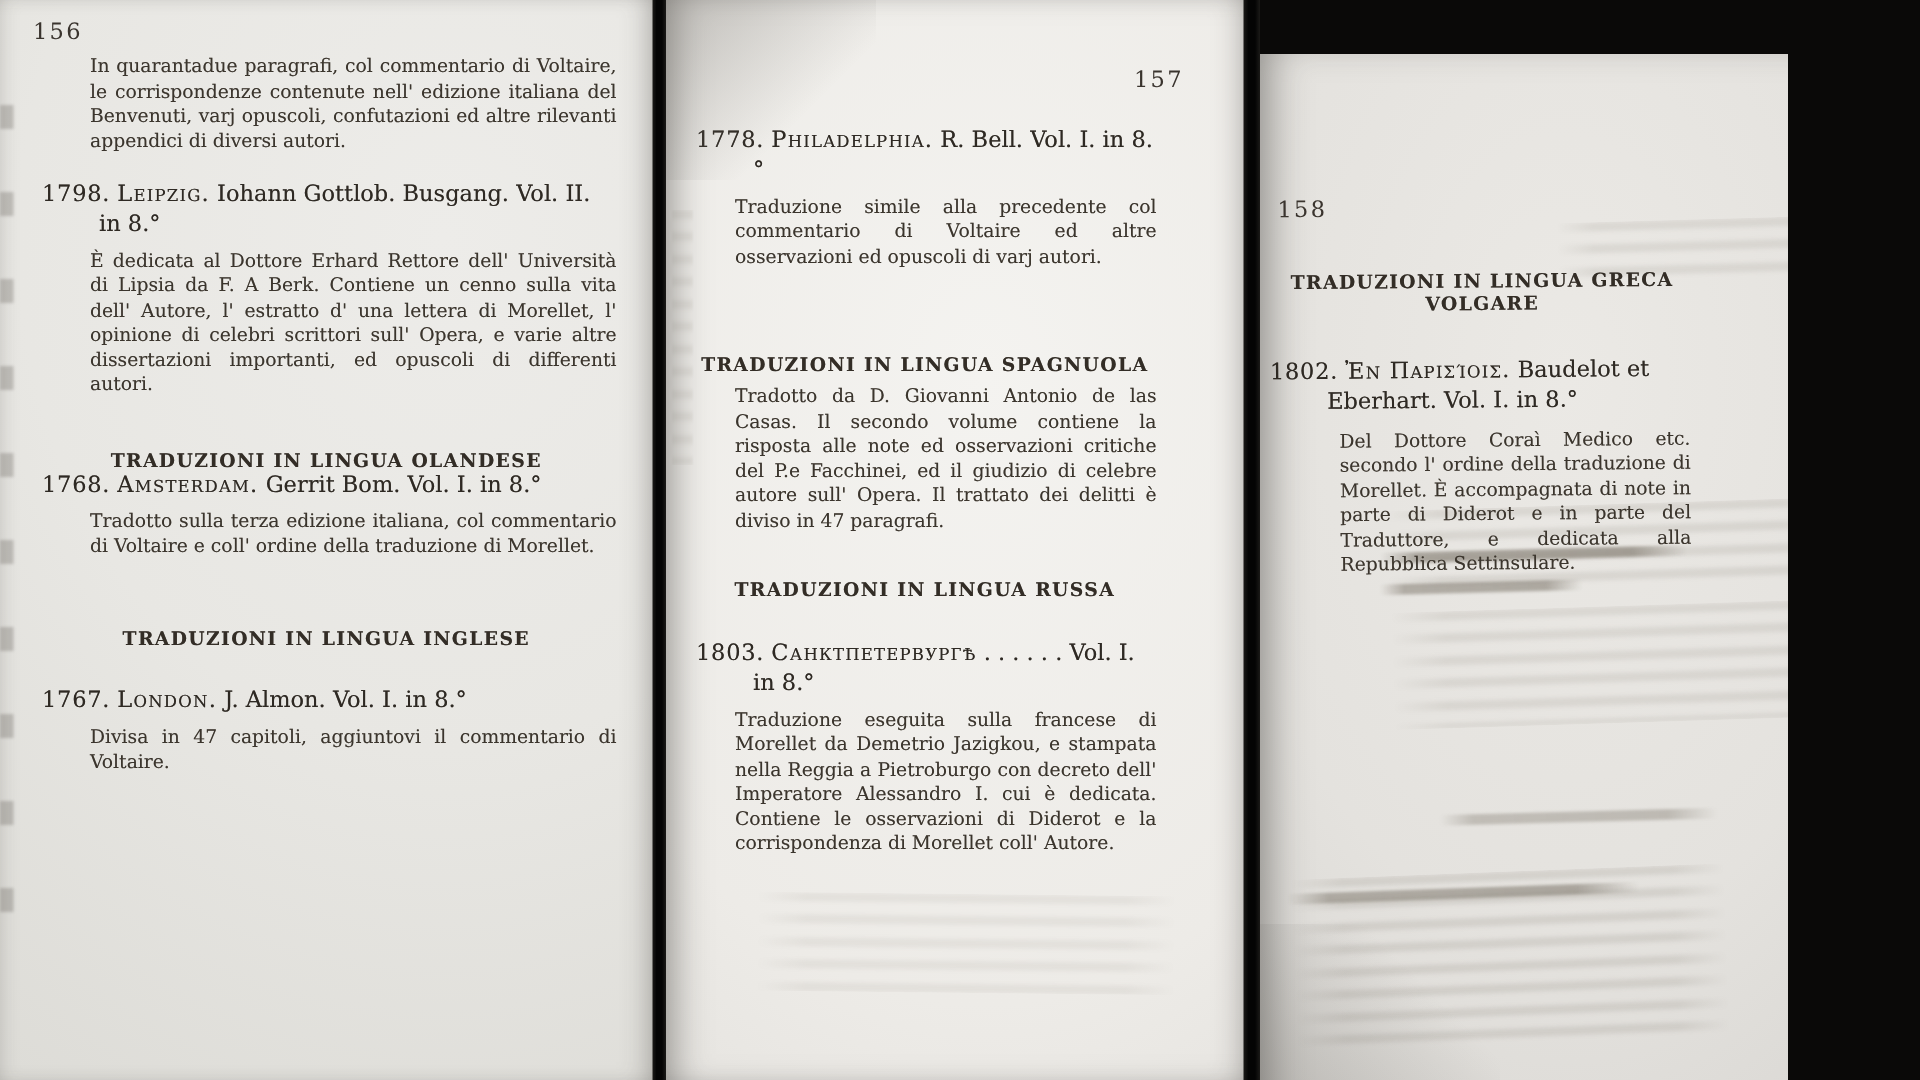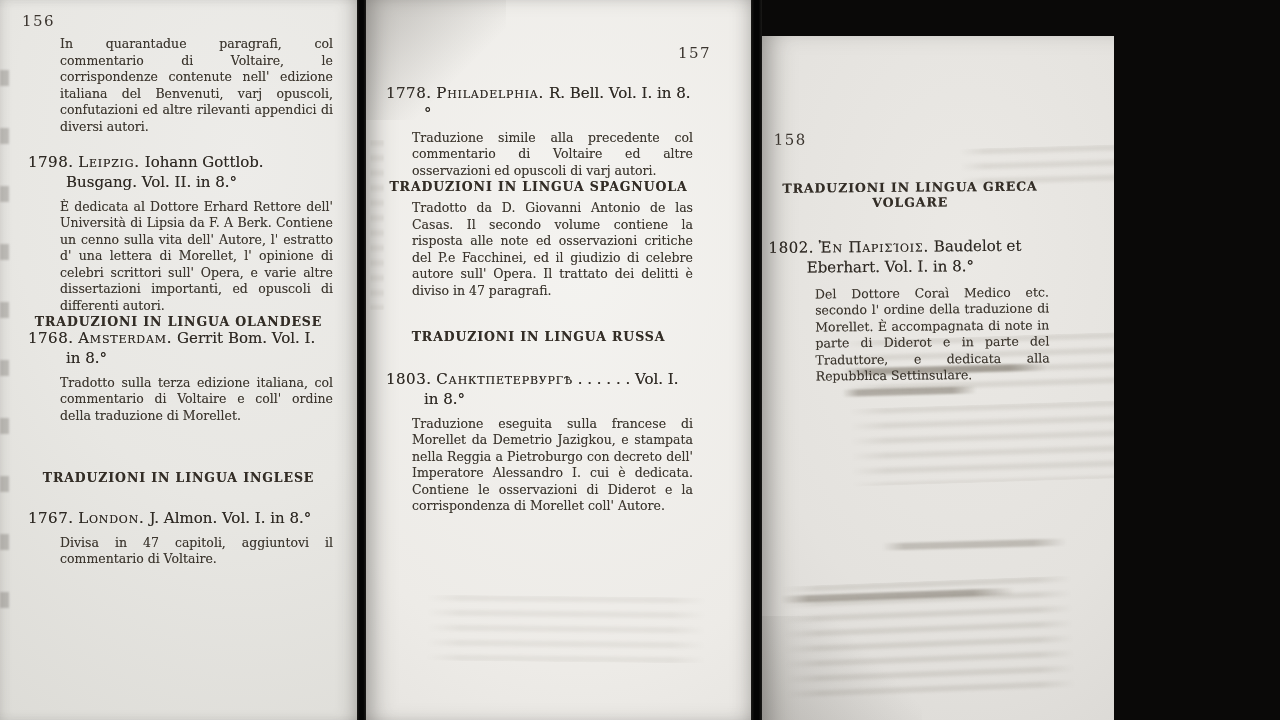--- a/index.html
+++ b/index.html
@@ -4,21 +4,21 @@
 <style>
   * { box-sizing: border-box; margin: 0; padding: 0; }
   html,body { width:1280px; height:720px; overflow:hidden; background:#0a0908; }
   body { font-family: "DejaVu Serif", "Liberation Serif", serif; color:#2e2923; }
 
   .scan { display:flex; width:1280px; height:720px; }
 
   .page { position:relative; height:720px; overflow:hidden; }
 
   .page1 {
-    width:357px;
+    width:435px;
     background: radial-gradient(130% 95% at 68% 22%, #edecE9 0%, #e8e7e3 50%, #dcdbd6 100%);
     box-shadow: inset -12px 0 20px -12px rgba(60,58,54,.45), inset 6px 0 14px -8px rgba(60,58,54,.28);
   }
   .page2 {
     width:385px;
     background: radial-gradient(135% 100% at 55% 35%, #f4f3f0 0%, #edebe7 58%, #dedcd8 100%);
     box-shadow: inset 16px 0 24px -12px rgba(60,58,54,.5), inset -12px 0 20px -12px rgba(60,58,54,.4);
   }
   .page2::before {
     content:""; position:absolute; left:0; top:0; width:140px; height:120px;
@@ -62,30 +62,30 @@
   .heading {
     font-size:12.5px; font-weight:600; letter-spacing:.9px; text-align:center;
     color:#332d26; text-shadow:0 0 .4px rgba(42,37,31,.5);
   }
 
   
   .p1-entry { margin-left:28px; margin-right:26px; }
   .p1-note  { margin-left:60px; margin-right:24px; margin-top:6px; }
   .e1788 { margin-top:18px; }
   .e1798 { margin-top:18px; }
-  .h-olandese { }
+  .h-olandese { margin-top:34px; }
   .e1768 { }
   .h-inglese { margin-top:46px; }
   .e1767 { margin-top:24px; }
 
   
   .p2-entry { margin-left:20px; margin-right:56px; }
   .p2-note  { margin-left:46px; margin-right:58px; margin-top:6px; }
   .e1778 { margin-top:22px; }
-  .h-spagnuola { margin-right:40px; }
+  .h-spagnuola { margin-top:56px; margin-right:40px; }
   .e1774 { margin-top:28px; }
   .h-russa { margin-top:30px; margin-right:40px; }
   .e1803 { margin-top:26px; }
 
   
   .p3-rot { transform: rotate(-0.5deg); transform-origin: 30% 20%; }
   .p3-entry { margin-left:6px; margin-right:62px; }
   .p3-note  { margin-left:52px; margin-right:66px; margin-top:8px; }
   .h-greca { margin-top:32px; margin-left:4px; margin-right:60px; }
   .e1802 { margin-top:28px; }

